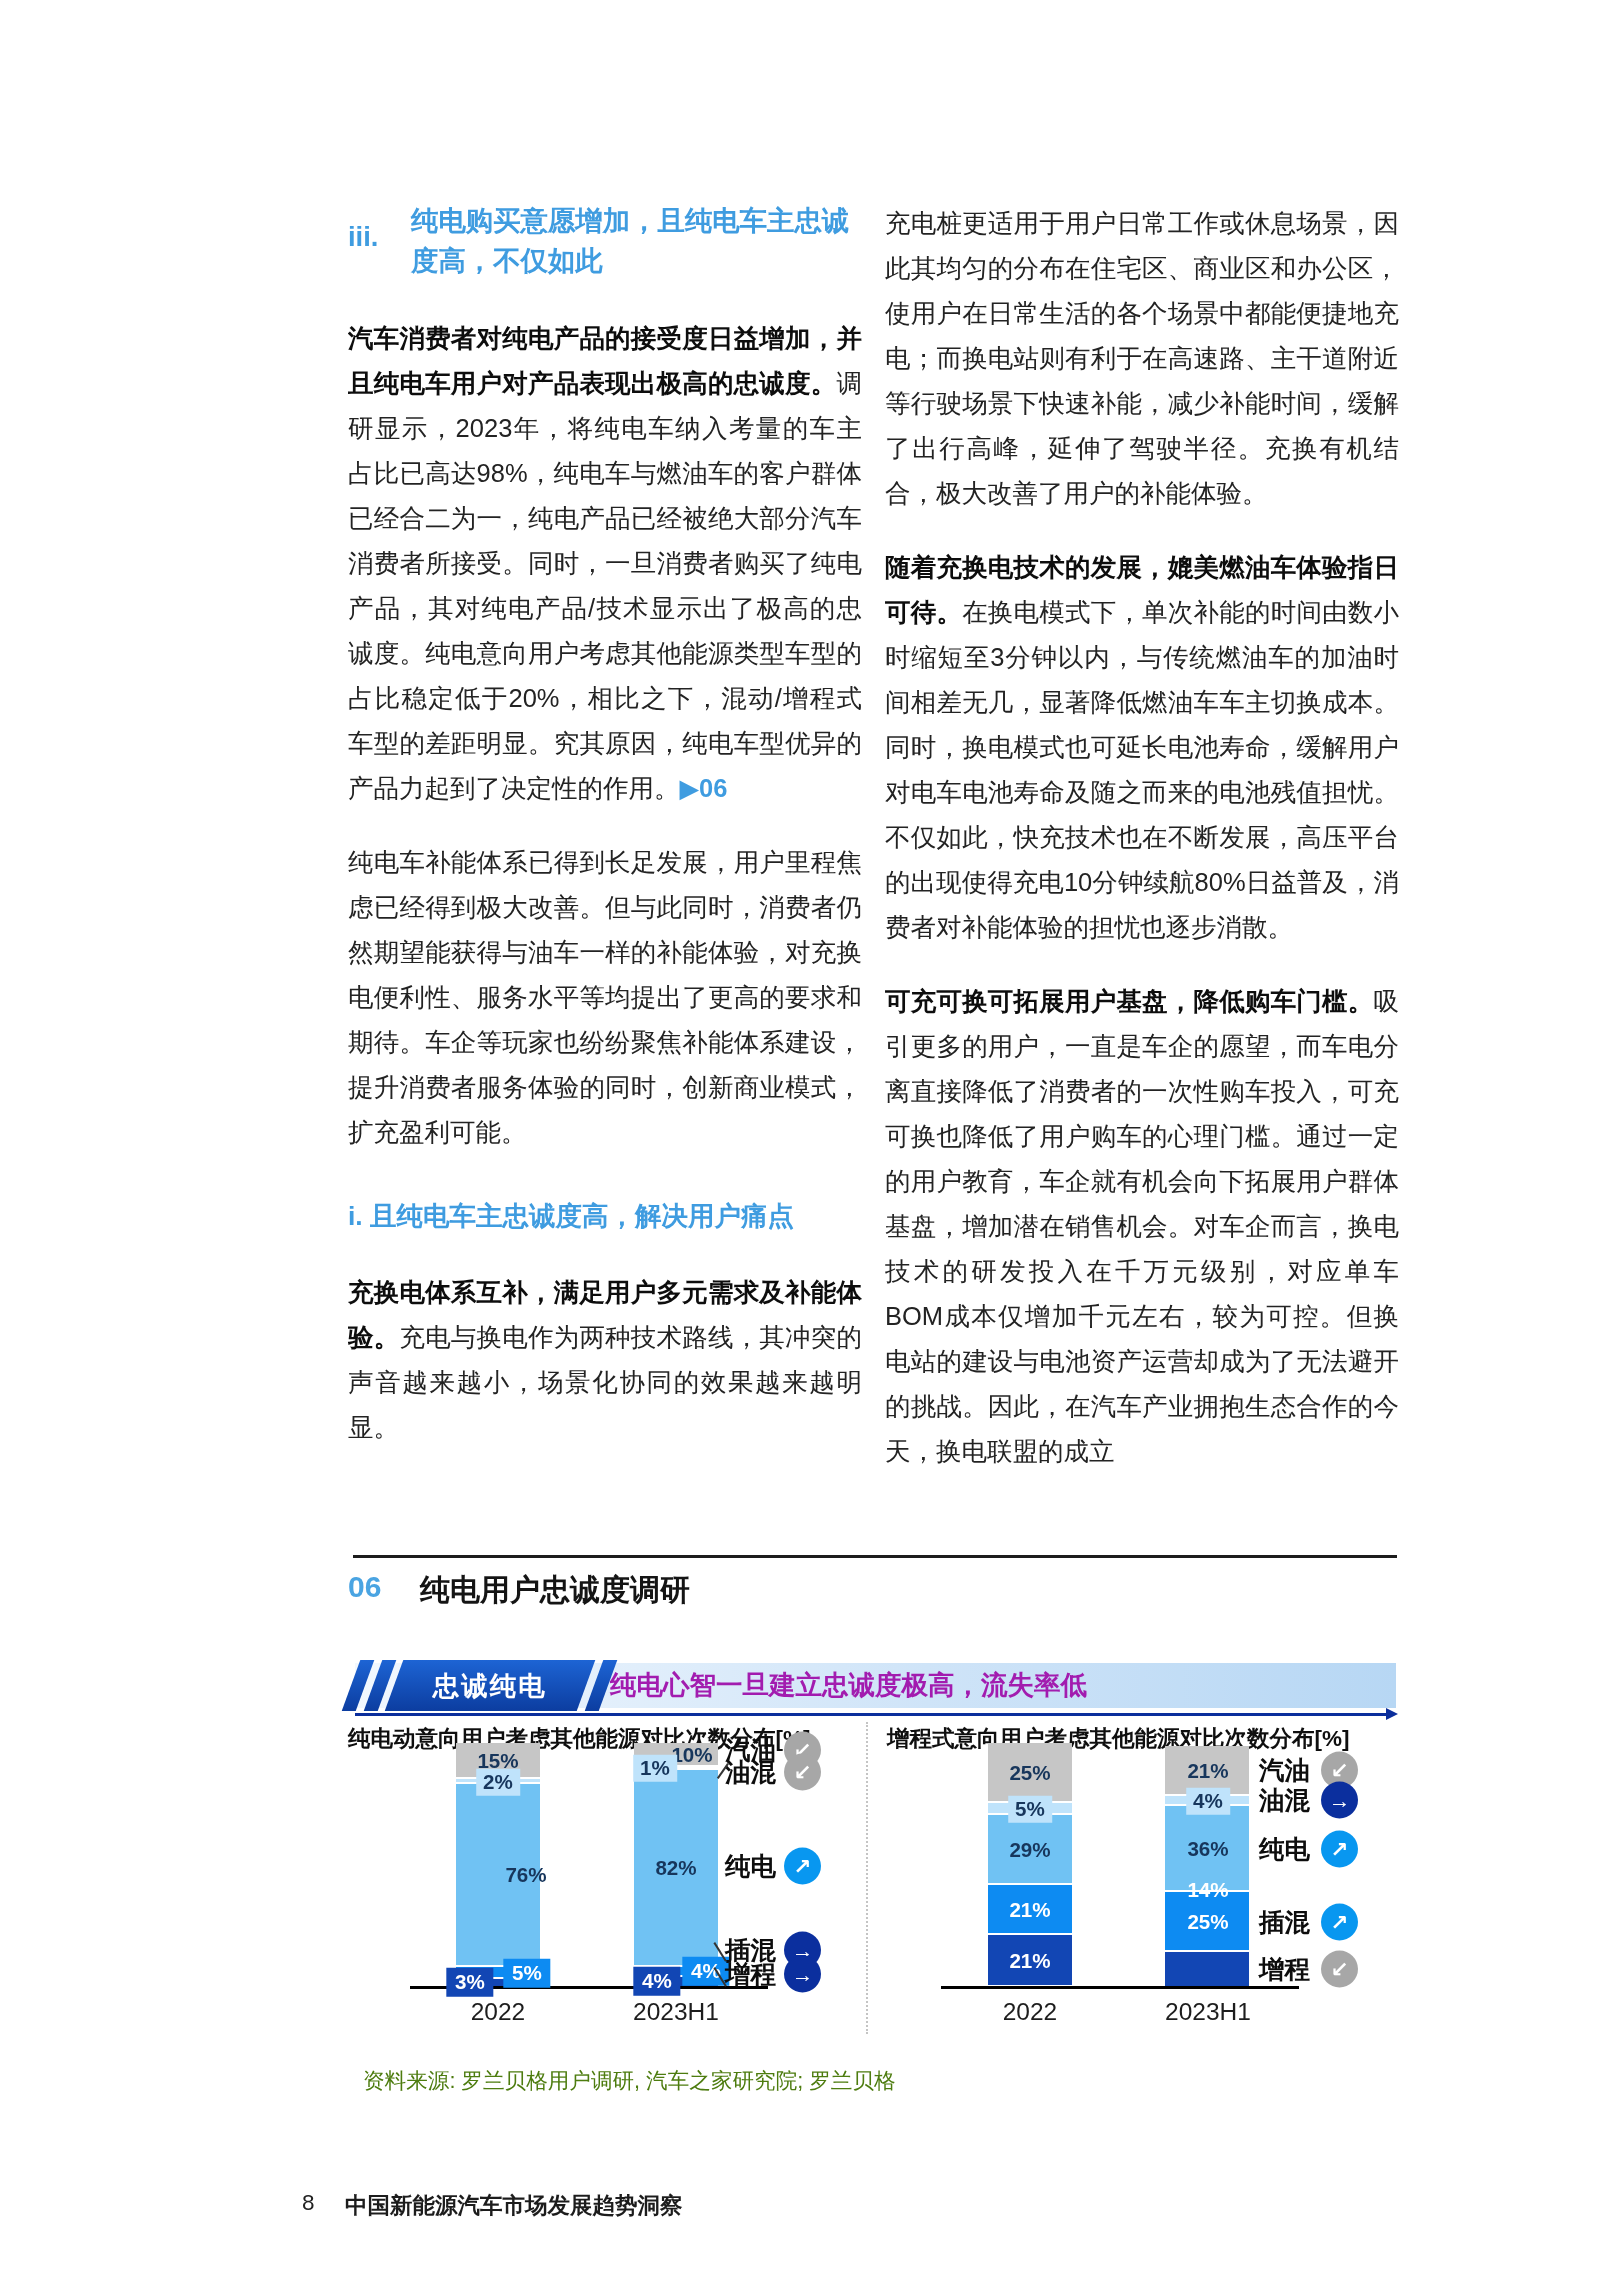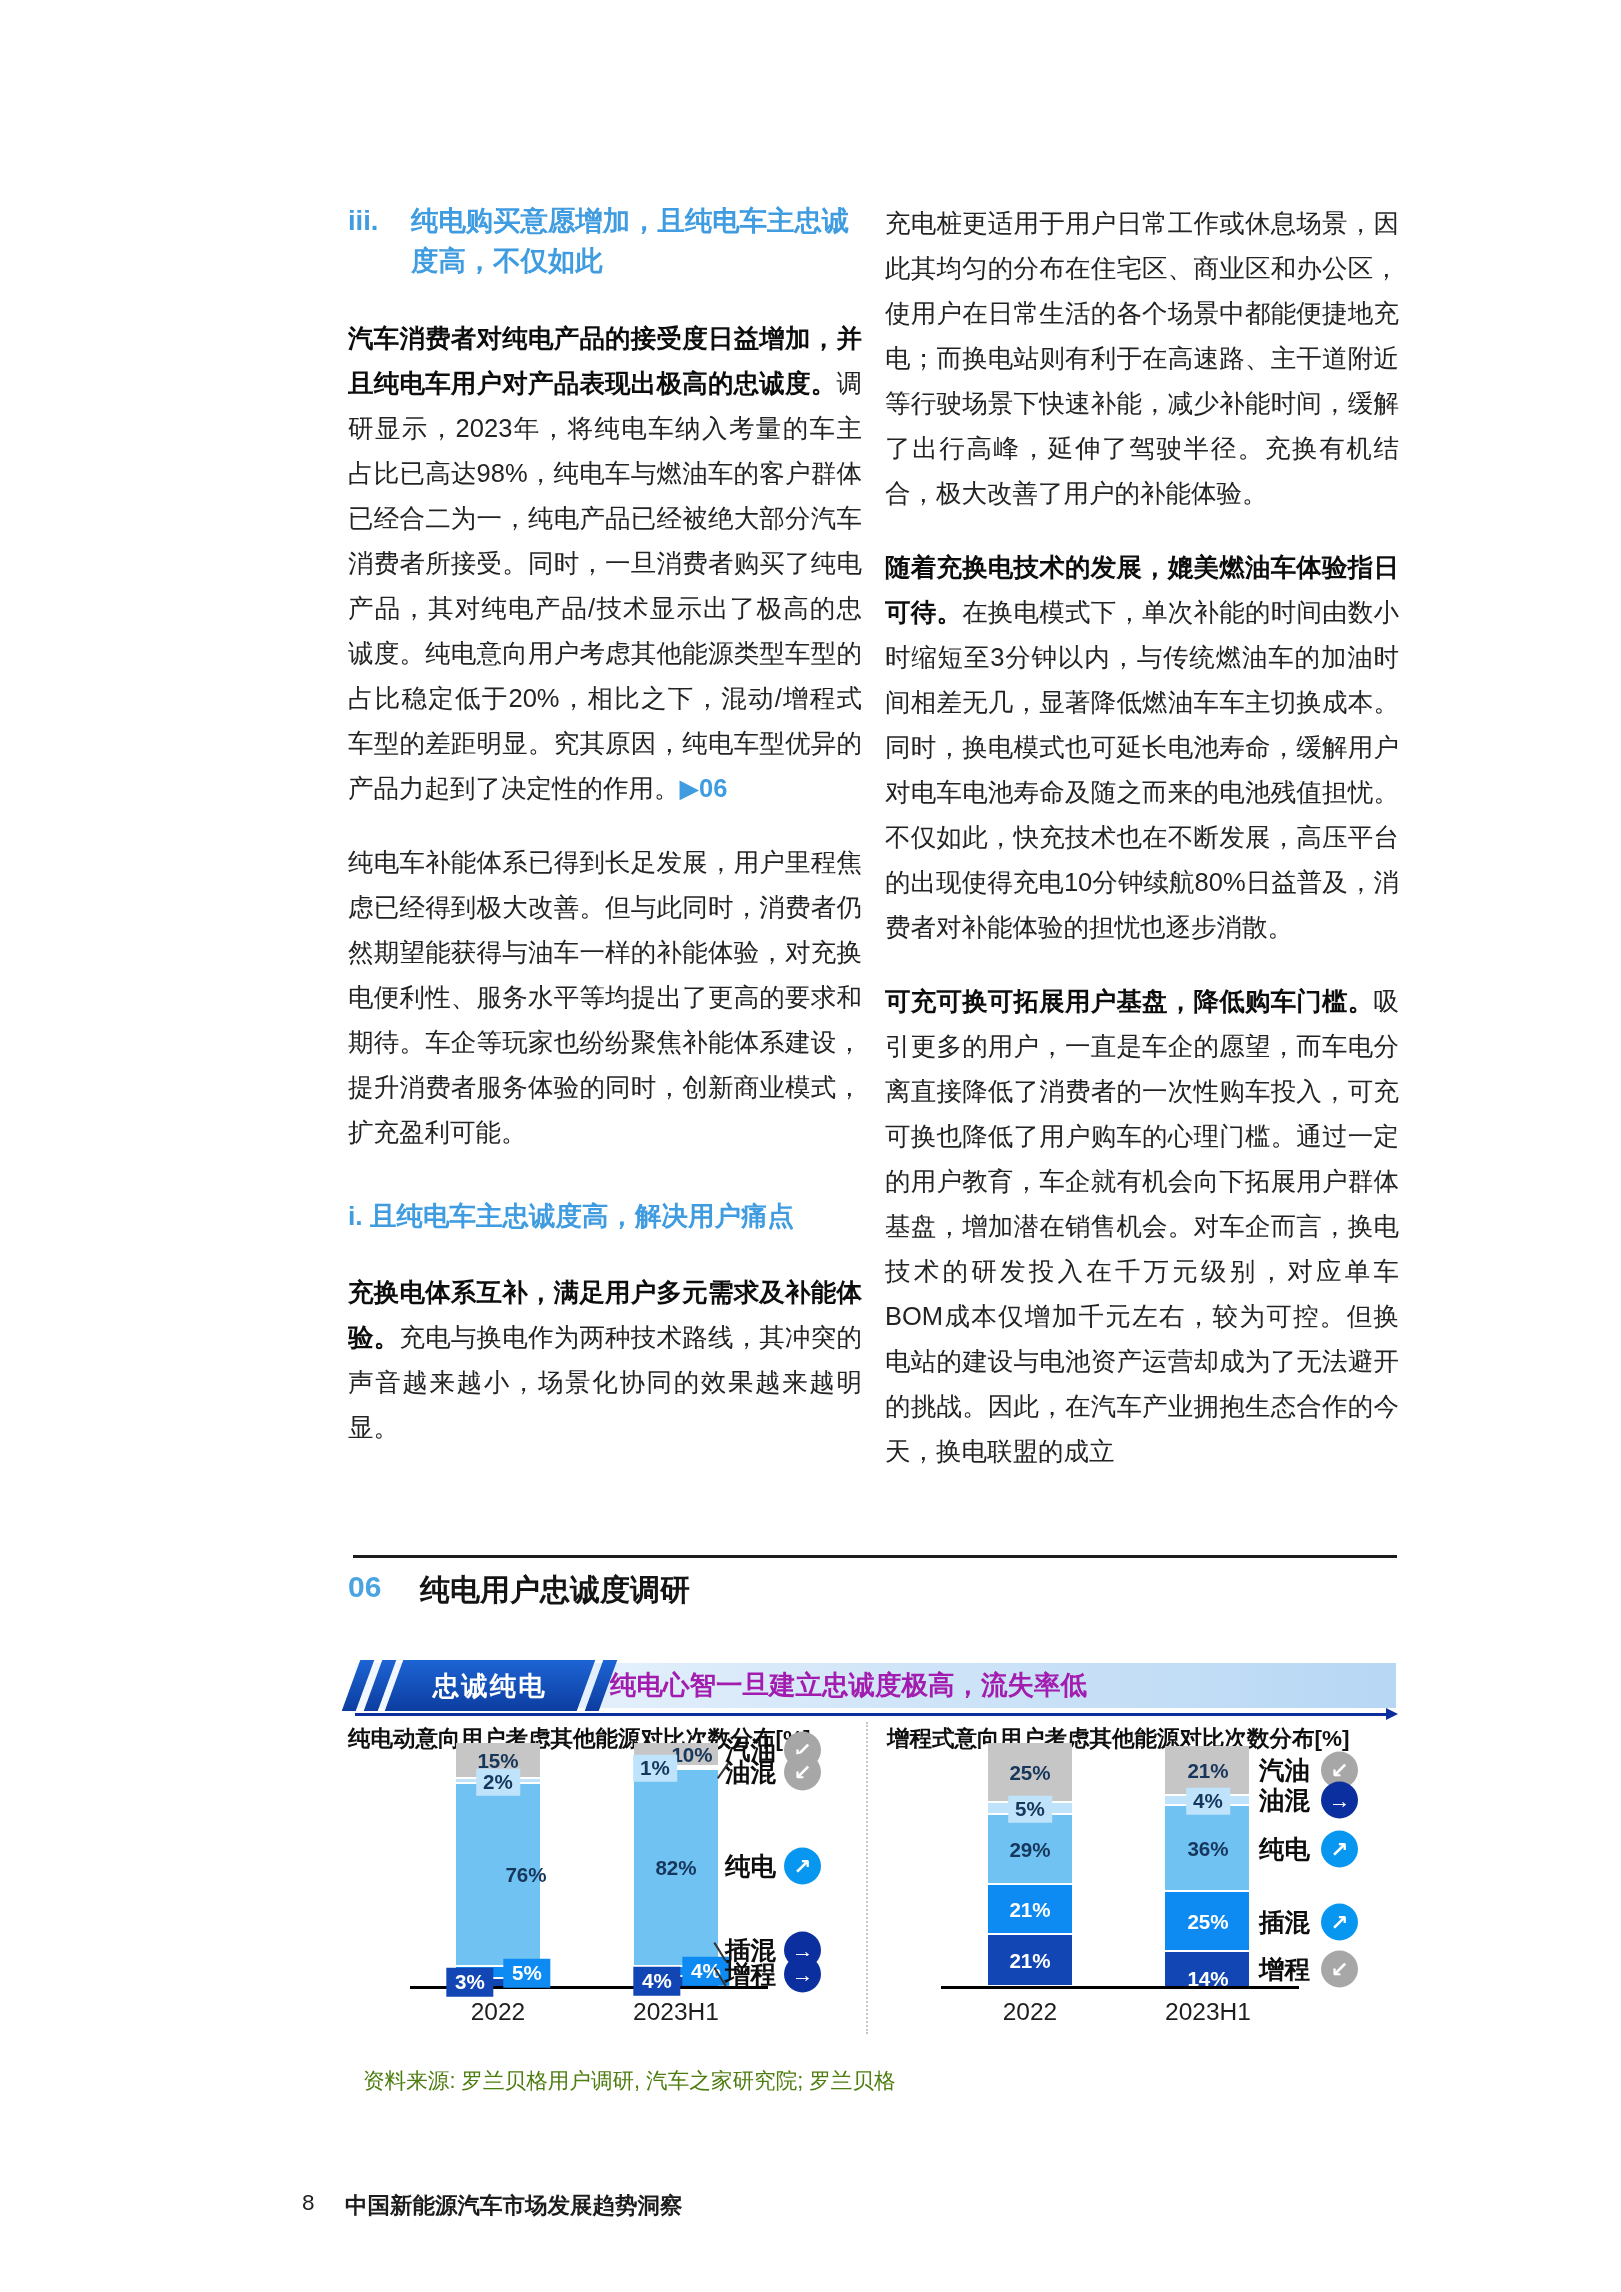--- a/index.html
+++ b/index.html
@@ -4,21 +4,21 @@
 <style>
   html,body{margin:0;padding:0;background:#ffffff;}
   .page{position:relative;width:1621px;height:2293px;background:#fff;overflow:hidden;
         font-family:"Liberation Sans","DejaVu Sans",sans-serif;}
   .col{position:absolute;top:201px;width:514px;height:1351px;overflow:hidden;
        font-size:25.5px;line-height:45px;color:#232323;text-align:justify;}
   .col p{margin:0 0 29px 0;}
   .lead{font-weight:bold;color:#0d0d0d;}
   .h-iii{position:relative;padding-left:63px;color:#3f9ce0;font-weight:bold;
          font-size:27.4px;line-height:40px;margin:0 0 35px 0;text-align:left;}
-  .h-iii .num{position:absolute;left:0;top:0;}
+  .h-iii .num{position:absolute;left:0;top:16px;}
   .h-b{color:#17478f;font-weight:bold;font-size:30px;line-height:47px;margin:49px 0 37px 0;text-align:left;}
   .h-sub{color:#3f9ce0;font-weight:bold;font-size:26.5px;line-height:37px;margin:43px 0 35px 0;text-align:left;}
   .ref{color:#3f9ce0;font-weight:bold;}
   
   .ex-rule{position:absolute;left:353px;top:1555px;width:1044px;height:2.9px;background:#1c1c1c;}
   .ex-num{position:absolute;left:348px;top:1570px;font-size:30px;font-weight:bold;color:#4aa4e2;}
   .ex-title{position:absolute;left:420px;top:1570px;font-size:30px;font-weight:bold;color:#141414;}
   
   .banner-strip{position:absolute;left:355px;top:1663px;width:1041px;height:45px;
     background:linear-gradient(90deg,#f2f8fe 0%,#cfe4f8 55%,#b7d7f4 100%);}
@@ -157,21 +157,21 @@
       <div class="cat" style="left: 1208px; top: 1998px;">2023H1</div>
       <div class="seg" style="left: 1165px; top: 1952px; width: 84px; height: 34px; background: rgb(18, 70, 180);"></div>
       <div class="seg" style="left: 1165px; top: 1892px; width: 84px; height: 60px; background: rgb(13, 139, 242); border-bottom: 2px solid rgb(255, 255, 255);"></div>
       <div class="seg" style="left: 1165px; top: 1806px; width: 84px; height: 86px; background: rgb(112, 194, 243); border-bottom: 2px solid rgb(255, 255, 255);"></div>
       <div class="seg" style="left: 1165px; top: 1796px; width: 84px; height: 9.6px; background: rgb(191, 227, 251); border-bottom: 2px solid rgb(255, 255, 255);"></div>
       <div class="seg" style="left: 1165px; top: 1746px; width: 84px; height: 50px; background: rgb(198, 198, 198); border-bottom: 2px solid rgb(255, 255, 255);"></div>
       <div class="vlabel vl-dark" style="left: 1208px; top: 1771px;">21%</div>
       <div class="vlabel vl-lb" style="left: 1208px; top: 1801px;">4%</div>
       <div class="vlabel vl-dark" style="left: 1208px; top: 1849px;">36%</div>
       <div class="vlabel vl-wh" style="left: 1208px; top: 1922px;">25%</div>
-      <div class="vlabel vl-wh" style="left: 1208px; top: 1979px;">14%</div>
+      <div class="vlabel vl-wh" style="left: 1208px; top: 1890px;">14%</div>
       <div class="legend-label" style="left: 1259px; top: 1770px;">汽油</div>
       <div class="ticon" style="left: 1321px; top: 1770px; background: rgb(167, 167, 167);">↙</div>
       <div class="legend-label" style="left: 1259px; top: 1800px;">油混</div>
       <div class="ticon" style="left: 1321px; top: 1800px; background: rgb(11, 47, 158);">→</div>
       <div class="legend-label" style="left: 1259px; top: 1849px;">纯电</div>
       <div class="ticon" style="left: 1321px; top: 1849px; background: rgb(8, 151, 240);">↗</div>
       <div class="legend-label" style="left: 1259px; top: 1922px;">插混</div>
       <div class="ticon" style="left: 1321px; top: 1922px; background: rgb(8, 151, 240);">↗</div>
       <div class="legend-label" style="left: 1259px; top: 1969px;">增程</div>
       <div class="ticon" style="left: 1321px; top: 1969px; background: rgb(167, 167, 167);">↙</div>

